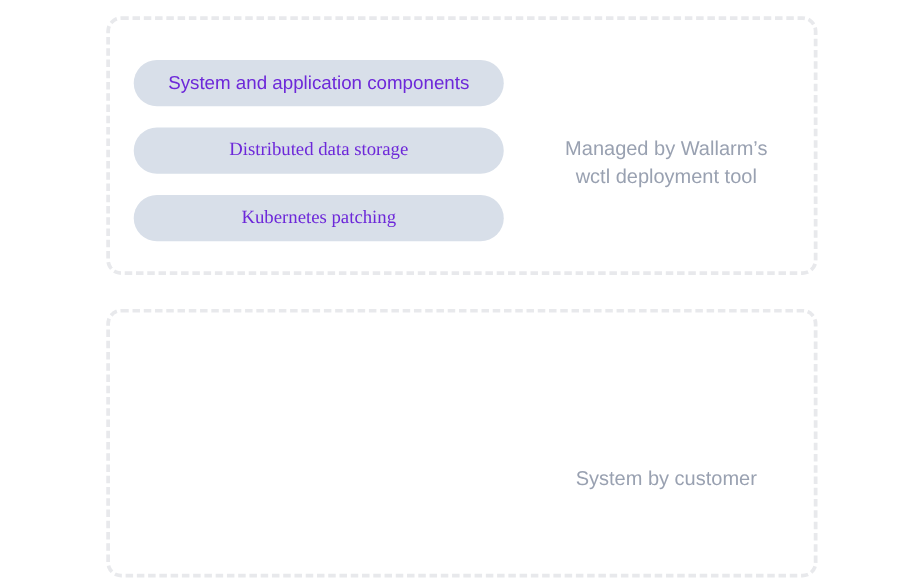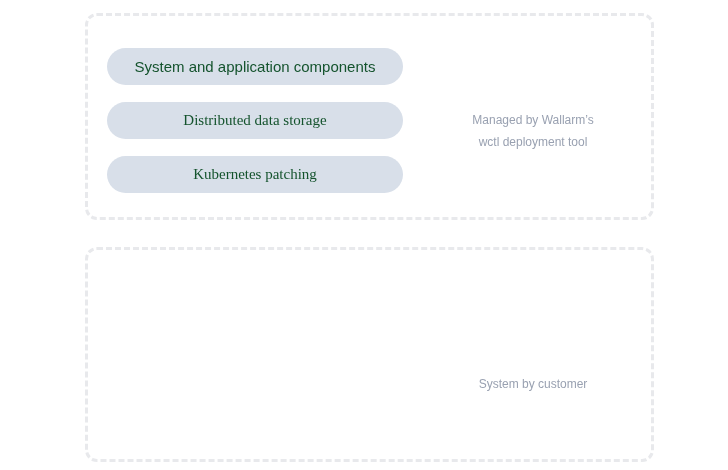--- a/index.html
+++ b/index.html
@@ -51,21 +51,21 @@
     left: 19px;
     top: 0;
     width: 296px;
   }
 
   .pill {
     box-sizing: border-box;
     width: 296px;
     background: #d8dfe9;
     border-radius: 22px;
-    color: #14532d;
+    color: #6d28d9;
     font-size: 15px;
     line-height: 19px;
     text-align: center;
     display: flex;
     align-items: center;
     justify-content: center;
     padding: 4px 14px;
     white-space: pre-line;
   }
 
@@ -79,21 +79,21 @@
   #group-customer .pill { height: 43px; }
   #group-customer .pill + .pill { margin-top: 16px; }
   #group-customer .pill.tall-gap { margin-top: 17px; }
 
   
   .owner-label {
     position: absolute;
     left: 330px;
     width: 230px;
     color: #99a1b1;
-    font-size: 12px;
+    font-size: 16px;
     line-height: 22px;
     text-align: center;
     white-space: pre-line;
   }
 
   #owner-label-managed {
     top: 93px;
   }
 
   #owner-label-customer {

